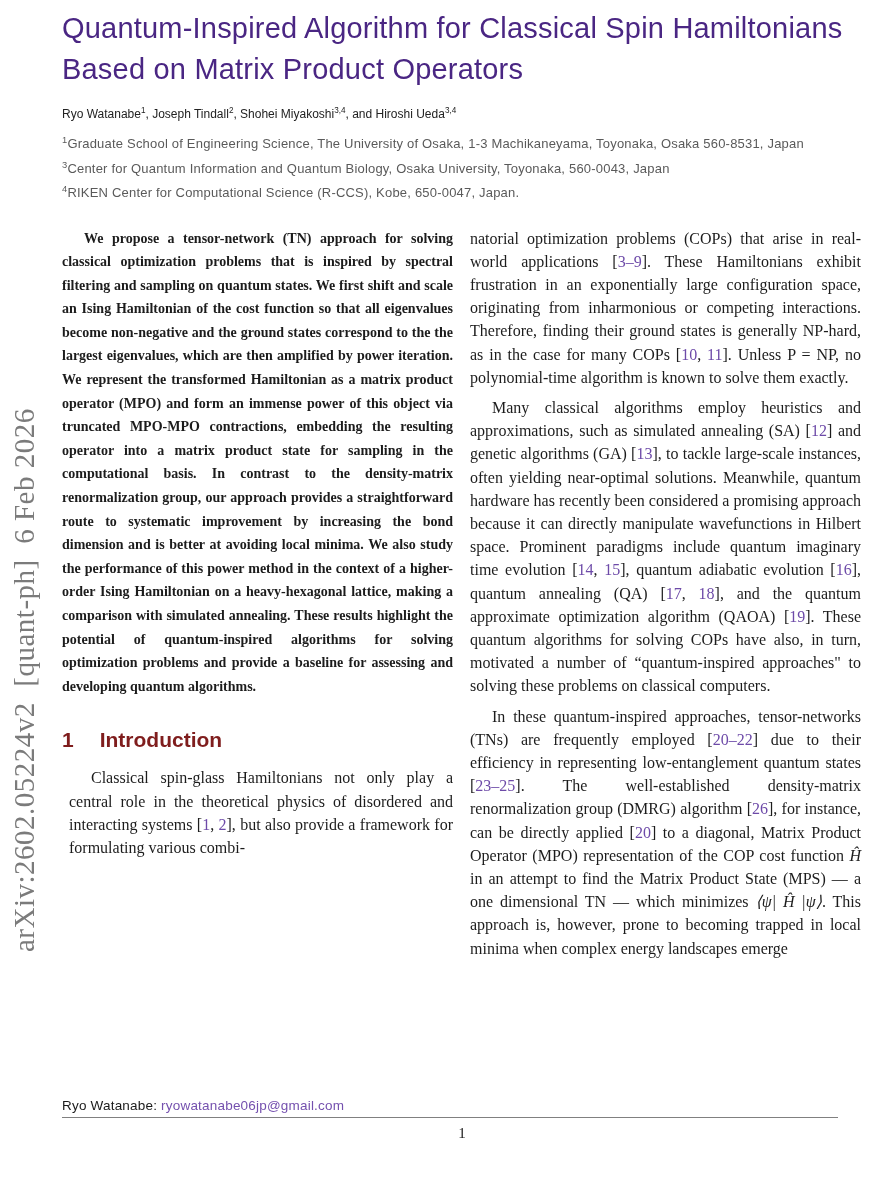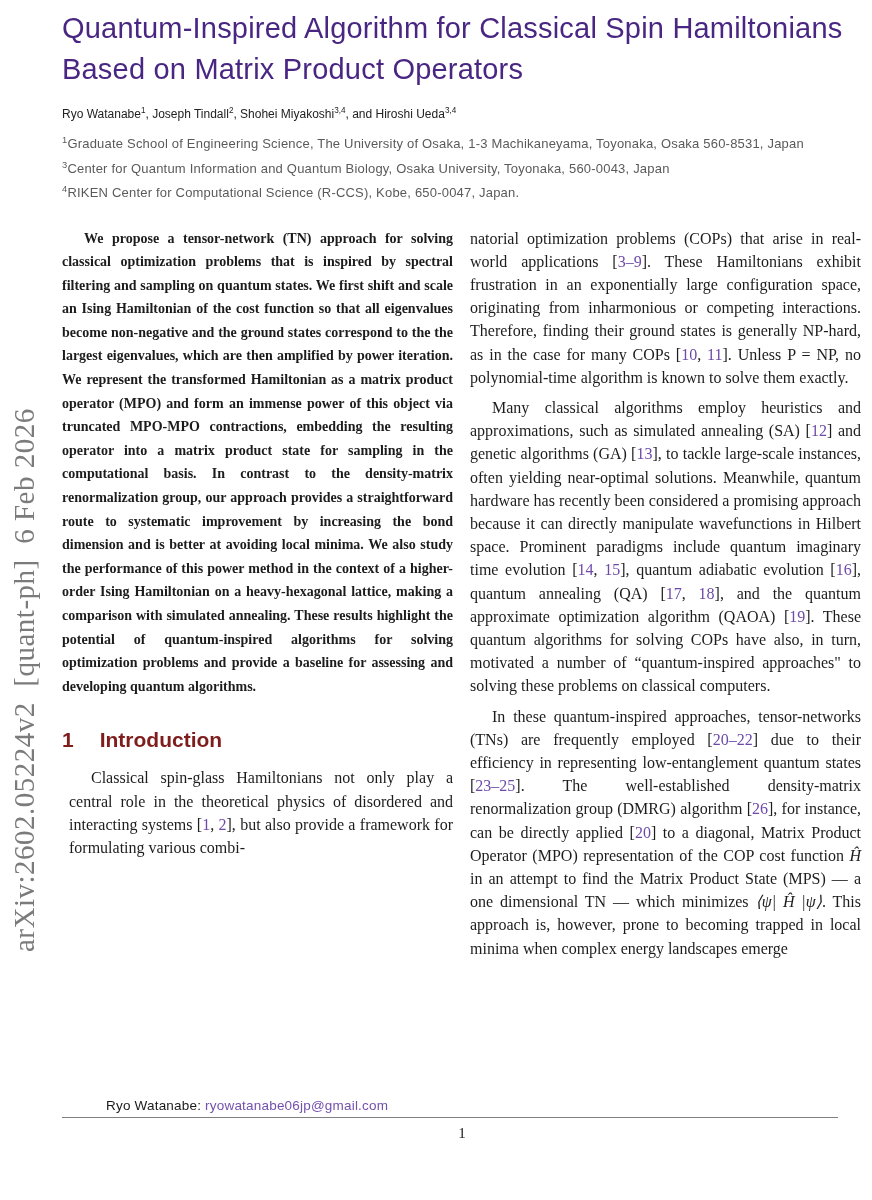--- a/index.html
+++ b/index.html
@@ -91,21 +91,20 @@
   .col-right .body-par.no-indent{text-indent:0;}
   .cite{color:#6d4aa8;}
   .math{font-style:italic;}
   .footnote{
     margin-top:auto;
     padding-top:8px;
     font-family:"Liberation Sans",sans-serif;
     font-size:13.5px;
     color:#1a1a1a;
     letter-spacing:0.2px;
-    margin-left:44px;
   }
   .email{color:#7450ae;text-decoration:none;}
   .footer-rule{
     border:none;
     border-top:1.6px solid #808080;
     margin:4px 0 0 0;
     width:97%;
   }
   .page-number{
     margin-top:7px;

